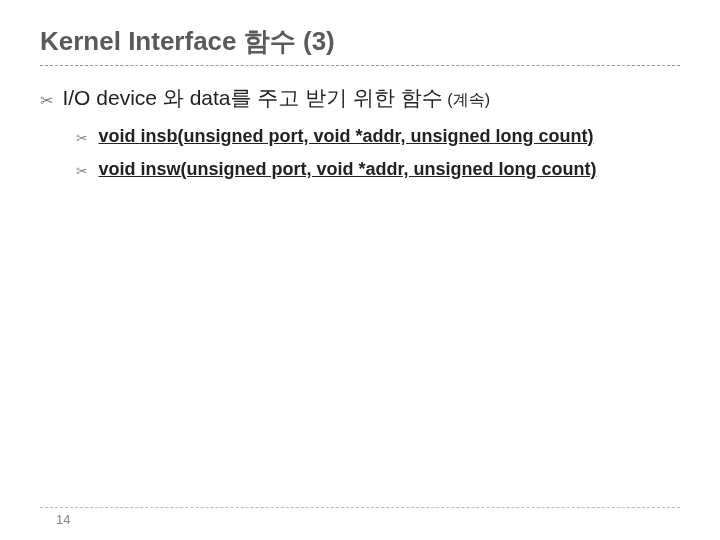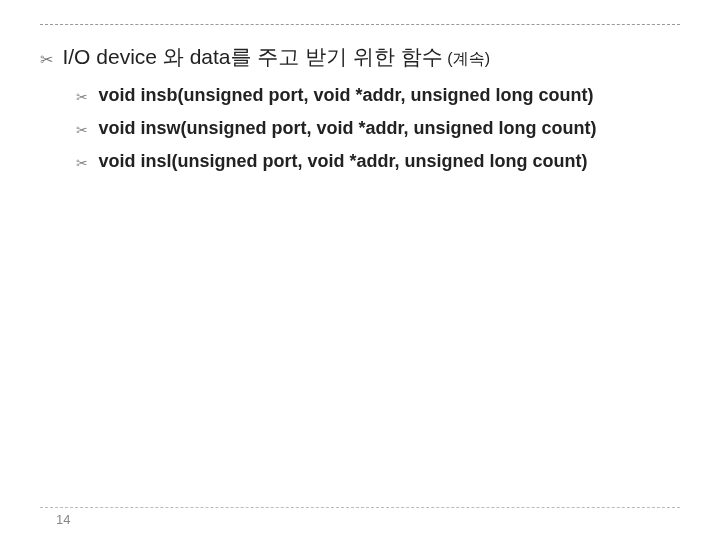--- a/index.html
+++ b/index.html
@@ -46,20 +46,21 @@
     .level2 {
       margin-left: 36px;
       margin-top: 12px;
       margin-bottom: 6px;
     }
     .level2-text {
       font-size: 18px;
       font-weight: bold;
       color: #222;
       display: inline;
+      text-decoration: underline;
     }
     .level3 {
       margin-left: 72px;
       margin-top: 4px;
       margin-bottom: 10px;
     }
     .level3-text {
       font-size: 15px;
       color: #222;
       display: inline;
@@ -95,38 +96,35 @@
       bottom: 32px;
       left: 40px;
       right: 40px;
       border-top: 1px dashed #bbb;
     }
   </style>
 </head>
 <body>
 
 <div class="slide">
+  <div class="title">Kernel Interface 함수 (3)</div>
   <div class="title-underline"></div>
 
   <div class="level1">
     <span class="bullet bullet-l1">✂</span>
     <span class="level1-text">I/O device 와 data를 주고 받기 위한 함수</span>
     <span class="level1-suffix">(계속)</span>
   </div>
 
   <div class="level2">
     <span class="bullet bullet-l2">✂</span>
     <span class="level2-text">void insb(unsigned port, void *addr, unsigned long count)</span>
   </div>
 
   <div class="level2">
     <span class="bullet bullet-l2">✂</span>
     <span class="level2-text">void insw(unsigned port, void *addr, unsigned long count)</span>
   </div>
 
-  <div class="level2">
-    <span class="bullet bullet-l2">✂</span>
-    <span class="level2-text">void insl(unsigned port, void *addr, unsigned long count)</span>
-  </div>
 
   <div class="page-divider"></div>
   <div class="page-number">14</div>
 </div>
 
 </body></html>

